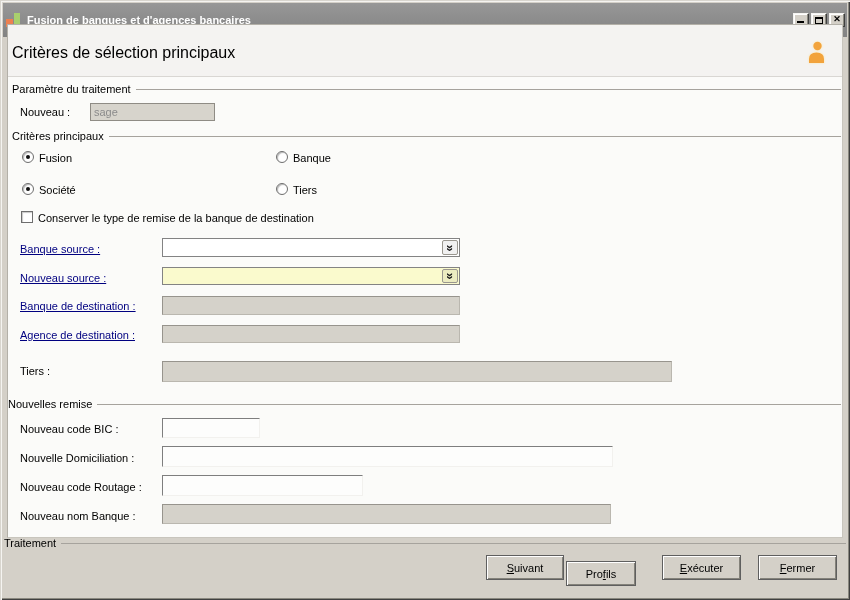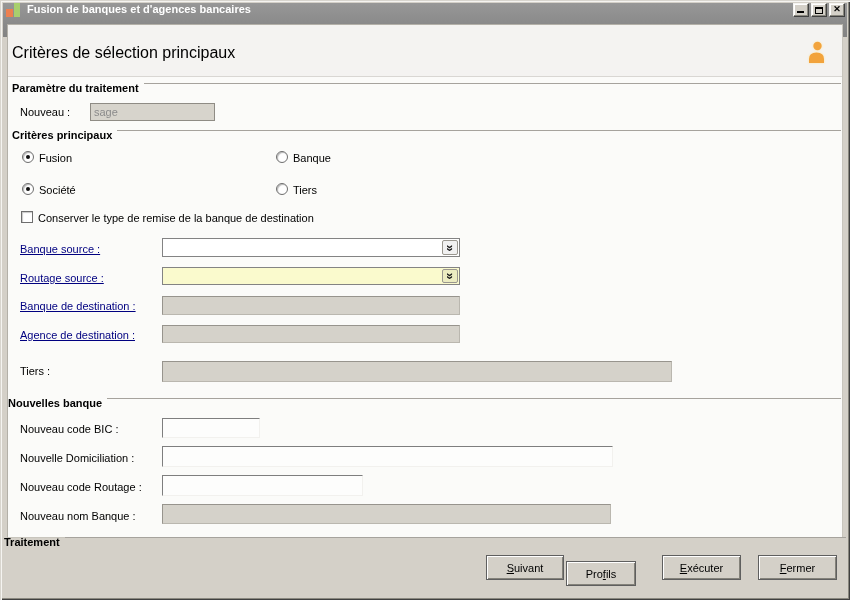--- a/index.html
+++ b/index.html
@@ -4,21 +4,21 @@
 <style>
   html,body{margin:0;padding:0;background:#6b6b6b;}
   *{box-sizing:border-box;font-family:"Liberation Sans",sans-serif;}
   .window{
     position:relative;width:850px;height:600px;background:#d4d0c8;overflow:hidden;
     box-shadow: inset 1px 1px 0 #d8d5ce, inset 2px 2px 0 #f5f4f1,
                 inset -1px -1px 0 #404040, inset -2px -2px 0 #8a887f;
   }
   
   .titlebar{position:absolute;left:3px;top:3px;right:3px;height:34px;
-    background:linear-gradient(180deg,#979797,#828282);display:flex;}
+    background:linear-gradient(180deg,#979797,#828282);display:flex;align-items:center;}
   .app-icon{position:relative;width:15px;height:15px;margin-left:3px;flex:0 0 auto;}
   .app-icon .blk-orange{position:absolute;left:0;bottom:1px;width:7px;height:8px;background:#ed8050;}
   .app-icon .blk-green{position:absolute;left:8px;top:0;width:6px;height:14px;background:#a9cf6d;}
   .title-text{color:#fff;font-size:11px;font-weight:bold;margin-left:6px;white-space:nowrap;}
   .win-controls{margin-left:auto;margin-right:2px;display:flex;gap:2px;}
   .winbtn{width:16px;height:14px;padding:0;background:#d4d0c8;border:1px solid #404040;
     border-top-color:#f5f4f1;border-left-color:#f5f4f1;position:relative;cursor:default;
     box-shadow: inset -1px -1px 0 #8a887f, inset 1px 1px 0 #fff;}
   .glyph-min{position:absolute;left:3px;bottom:3px;width:7px;height:2px;background:#000;}
   .glyph-max{position:absolute;left:3px;top:3px;width:8px;height:7px;border:1px solid #000;border-top-width:2px;}
@@ -26,21 +26,21 @@
     color:#000;display:flex;align-items:center;justify-content:center;line-height:1;}
   
   .panel{position:absolute;left:7px;top:24px;width:836px;height:514px;background:#fbfbf9;
     border:1px solid #b3b0a8;border-bottom-color:#c8c5bd;border-right-color:#c8c5bd;}
   .page-header{position:absolute;left:8px;top:25px;width:834px;height:52px;background:#f4f3f1;
     border-bottom:1px solid #d9d7d3;}
   .page-title{position:absolute;left:12px;top:44px;font-size:16px;color:#000;white-space:nowrap;}
   .person{position:absolute;left:805px;top:41px;width:22px;height:24px;color:var(--person,#f2a33c);}
   .person svg{filter:drop-shadow(0 0 1px #ffe6a8);}
   
-  .group{position:absolute;display:flex;align-items:flex-start;height:13px;font-weight:bold;}
+  .group{position:absolute;display:flex;align-items:center;height:13px;}
   .group-label{font-size:11px;color:#000;white-space:nowrap;}
   .group-line{flex:1;border-top:1px solid #a6a39d;margin-left:5px;margin-top:1px;}
   
   .lbl{position:absolute;font-size:11px;color:#000;line-height:13px;white-space:nowrap;}
   .lbl.blue{color:var(--blue-label,#000080);text-decoration:underline;}
   
   .tinput{position:absolute;font-size:11px;color:#000;background:#fdfdfc;padding:1px 3px;outline:none;
     border:1px solid;border-color:#7e7e7e #f2f1ee #f2f1ee #7e7e7e;}
   .tinput.disabled{background:#d7d4cc;color:#8b8b8b;border-color:#8f8c85;}
   .field-disabled{position:absolute;background:#d5d2ca;
@@ -121,38 +121,38 @@
   <span class="checkbox" style="left:21px;top:211px"></span>
   <label class="lbl" style="left:38px;top:212px">Conserver le type de remise de la banque de destination</label>
 
   <label class="lbl blue" style="left:20px;top:243px">Banque source :</label>
   <div class="combo" style="left:162px;top:238px;width:298px;height:19px">
     <span class="ddbtn">
         <span class="chev">»</span>
       </span>
   </div>
 
-  <label class="lbl blue" style="left:20px;top:272px">Routage source :</label>
+  <label class="lbl blue" style="left:20px;top:272px">Nouveau source :</label>
   <div class="combo required" style="left:162px;top:267px;width:298px;height:18px">
     <span class="ddbtn">
         <span class="chev">»</span>
       </span>
   </div>
 
   <label class="lbl blue" style="left:20px;top:300px">Banque de destination :</label>
   <div class="field-disabled" style="left:162px;top:296px;width:298px;height:19px"></div>
 
   <label class="lbl blue" style="left:20px;top:329px">Agence de destination :</label>
   <div class="field-disabled" style="left:162px;top:325px;width:298px;height:18px"></div>
 
   <label class="lbl" style="left:20px;top:365px">Tiers :</label>
   <div class="field-disabled" style="left:162px;top:361px;width:510px;height:21px"></div>
 
   <div class="group" style="left:8px;top:397px;right:9px">
-    <span class="group-label">Nouvelles banque</span>
+    <span class="group-label">Nouvelles remise</span>
     <span class="group-line"></span>
   </div>
 
   <label class="lbl" style="left:20px;top:423px">Nouveau code BIC :</label>
   <input class="tinput" style="left: 162px; top: 418px; width: 98px; height: 20px;">
 
   <label class="lbl" style="left:20px;top:452px">Nouvelle Domiciliation :</label>
   <input class="tinput" style="left: 162px; top: 446px; width: 451px; height: 21px;">
 
   <label class="lbl" style="left:20px;top:481px">Nouveau code Routage :</label>

